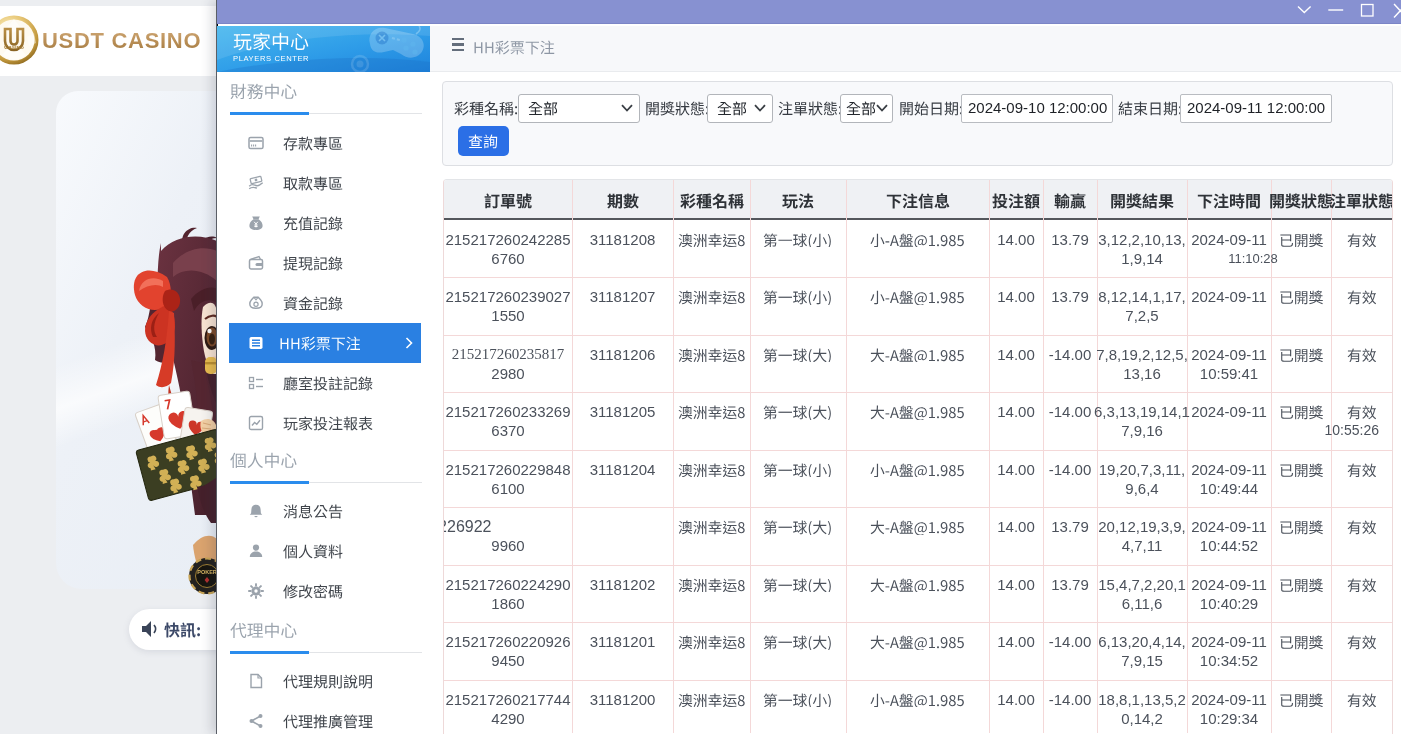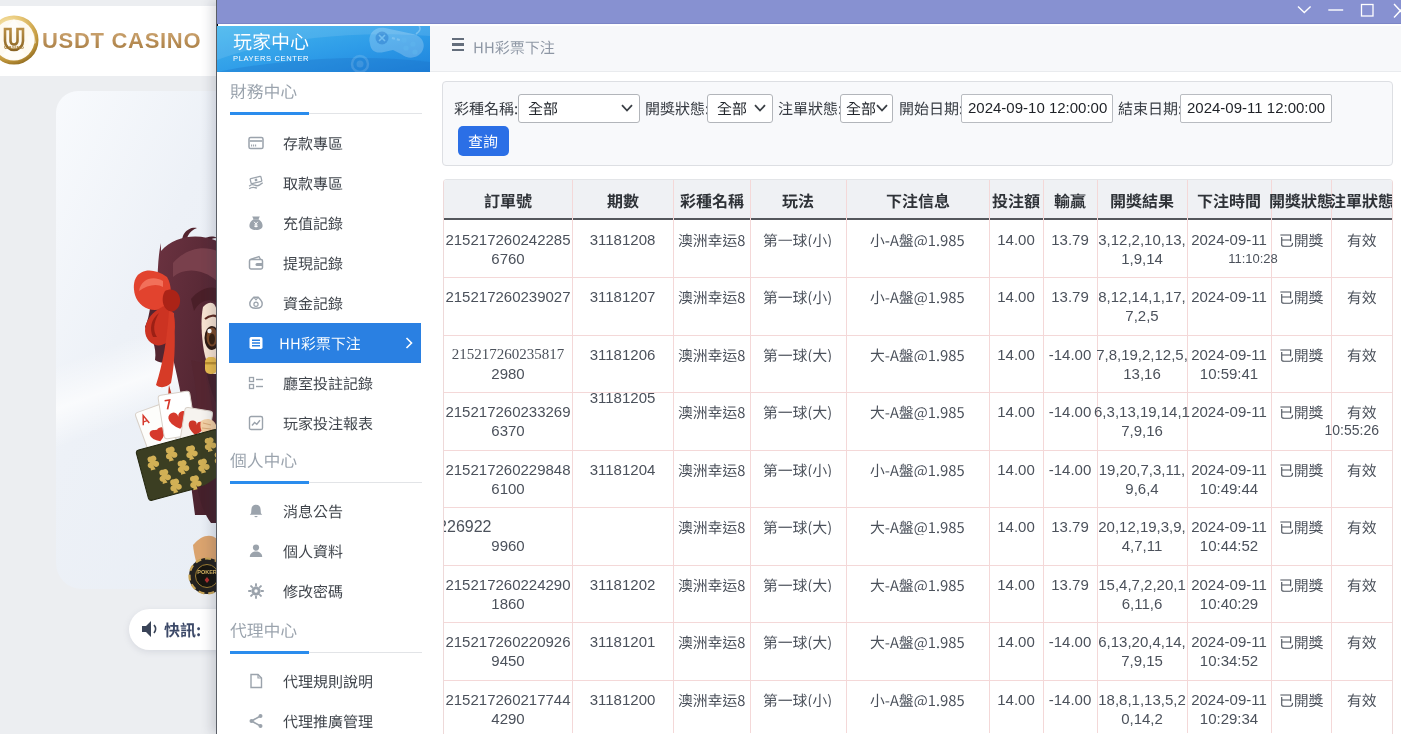--- a/index.html
+++ b/index.html
@@ -711,20 +711,21 @@
 <div class="ab" style="left:834.8px;top:52.6px;"><svg width="44.4" height="14.8" viewBox="0 -880 3000 1000" fill="#4b515b">
             <use href="#gr5df2"></use>
             <use href="#gr958b" x="1000"></use>
             <use href="#gr734e" x="2000"></use>
           </svg></div>
 <div class="ab" style="left:902.7px;top:52.6px;"><svg width="29.6" height="14.8" viewBox="0 -880 2000 1000" fill="#4b515b">
             <use href="#gr6709"></use>
             <use href="#gr6548" x="1000"></use>
           </svg></div>
 <div class="lab" style="left:64.0px;top:107.0px;width:300px;margin-left:-150px;text-align:center;font-size:15.0px;line-height:19.0px;color:#4b515b;font-weight:normal;letter-spacing:0.00px;">215217260239027</div>
+<div class="lab" style="left:64.0px;top:126.0px;width:300px;margin-left:-150px;text-align:center;font-size:15.0px;line-height:19.0px;color:#4b515b;font-weight:normal;letter-spacing:0.00px;">1550</div>
 <div class="lab" style="left:178.5px;top:107.0px;width:300px;margin-left:-150px;text-align:center;font-size:15.0px;line-height:19.0px;color:#4b515b;font-weight:normal;letter-spacing:0.00px;">31181207</div>
 <div class="ab" style="left:233.8px;top:110.1px;"><svg width="67.4" height="14.8" viewBox="0 -880 4555 1000" fill="#4b515b">
             <use href="#gr6fb3"></use>
             <use href="#gr6d32" x="1000"></use>
             <use href="#gr5e78" x="2000"></use>
             <use href="#gr8fd0" x="3000"></use>
             <use href="#gr0038" x="4000"></use>
           </svg></div>
 <div class="ab" style="left:319.4px;top:110.1px;"><svg width="69.2" height="14.8" viewBox="0 -880 4676 1000" fill="#4b515b">
             <use href="#gr7b2c"></use>
@@ -800,21 +801,21 @@
             <use href="#gr5df2"></use>
             <use href="#gr958b" x="1000"></use>
             <use href="#gr734e" x="2000"></use>
           </svg></div>
 <div class="ab" style="left:902.7px;top:167.6px;"><svg width="29.6" height="14.8" viewBox="0 -880 2000 1000" fill="#4b515b">
             <use href="#gr6709"></use>
             <use href="#gr6548" x="1000"></use>
           </svg></div>
 <div class="lab" style="left:64.0px;top:222.0px;width:300px;margin-left:-150px;text-align:center;font-size:15.0px;line-height:19.0px;color:#4b515b;font-weight:normal;letter-spacing:0.00px;">215217260233269</div>
 <div class="lab" style="left:64.0px;top:241.0px;width:300px;margin-left:-150px;text-align:center;font-size:15.0px;line-height:19.0px;color:#4b515b;font-weight:normal;letter-spacing:0.00px;">6370</div>
-<div class="lab" style="left:178.5px;top:208px;width:300px;margin-left:-150px;text-align:center;font-size:15.0px;line-height:19.0px;color:#4b515b;font-weight:normal;letter-spacing:0.00px;">31181205</div>
+<div class="lab" style="left:178.5px;top:222.0px;width:300px;margin-left:-150px;text-align:center;font-size:15.0px;line-height:19.0px;color:#4b515b;font-weight:normal;letter-spacing:0.00px;">31181205</div>
 <div class="ab" style="left:233.8px;top:225.1px;"><svg width="67.4" height="14.8" viewBox="0 -880 4555 1000" fill="#4b515b">
             <use href="#gr6fb3"></use>
             <use href="#gr6d32" x="1000"></use>
             <use href="#gr5e78" x="2000"></use>
             <use href="#gr8fd0" x="3000"></use>
             <use href="#gr0038" x="4000"></use>
           </svg></div>
 <div class="ab" style="left:319.4px;top:225.1px;"><svg width="69.2" height="14.8" viewBox="0 -880 4676 1000" fill="#4b515b">
             <use href="#gr7b2c"></use>
             <use href="#gr4e00" x="1000"></use>

